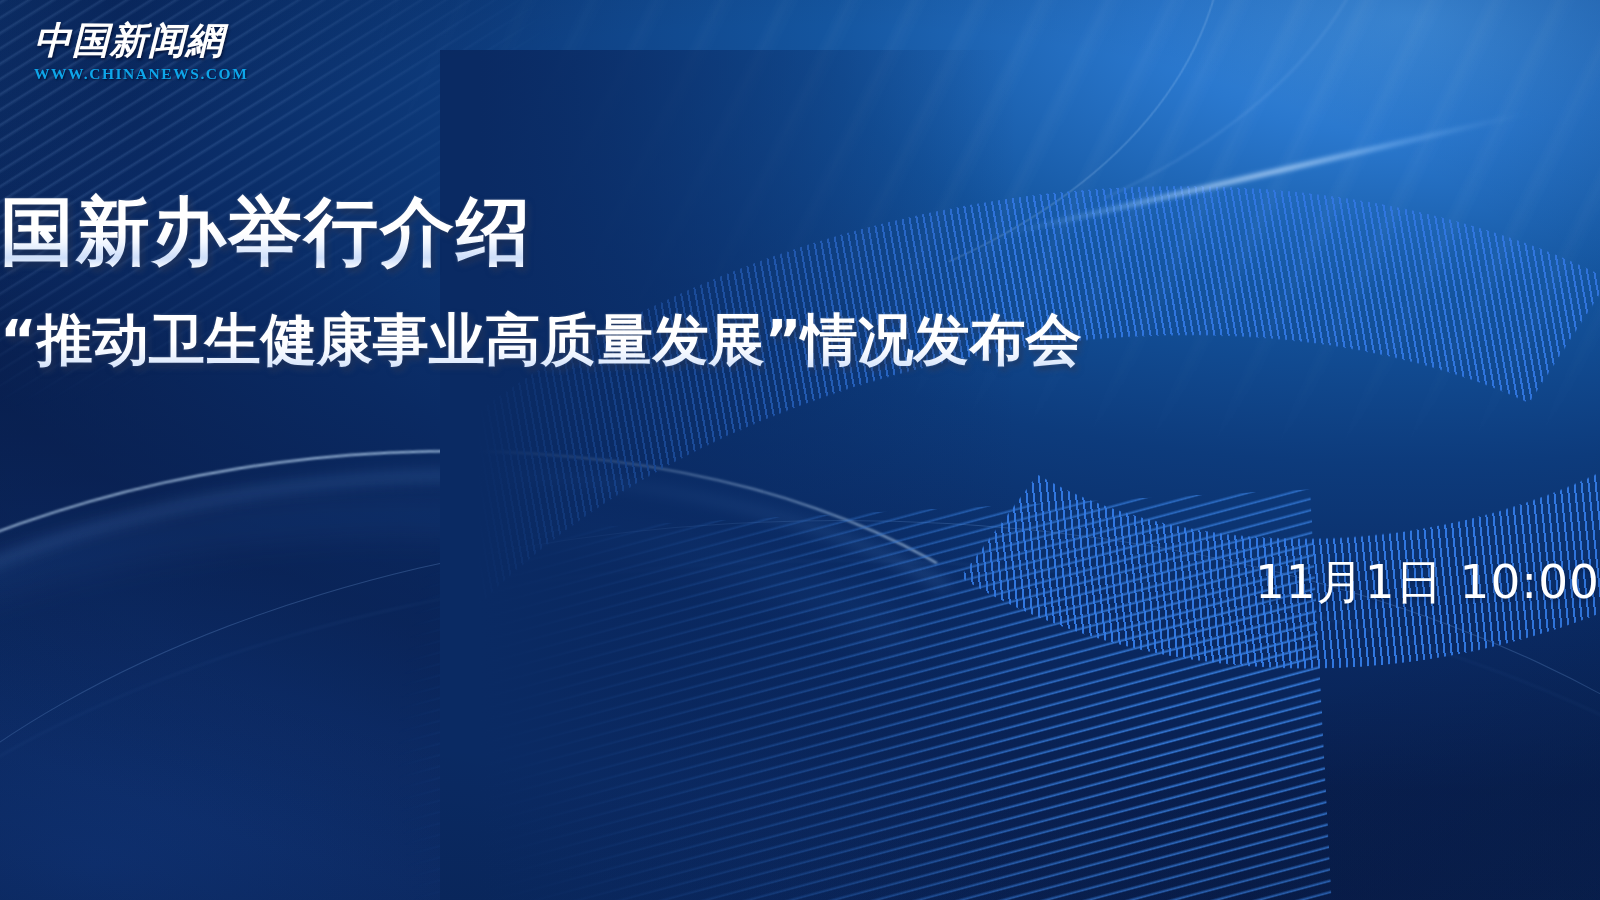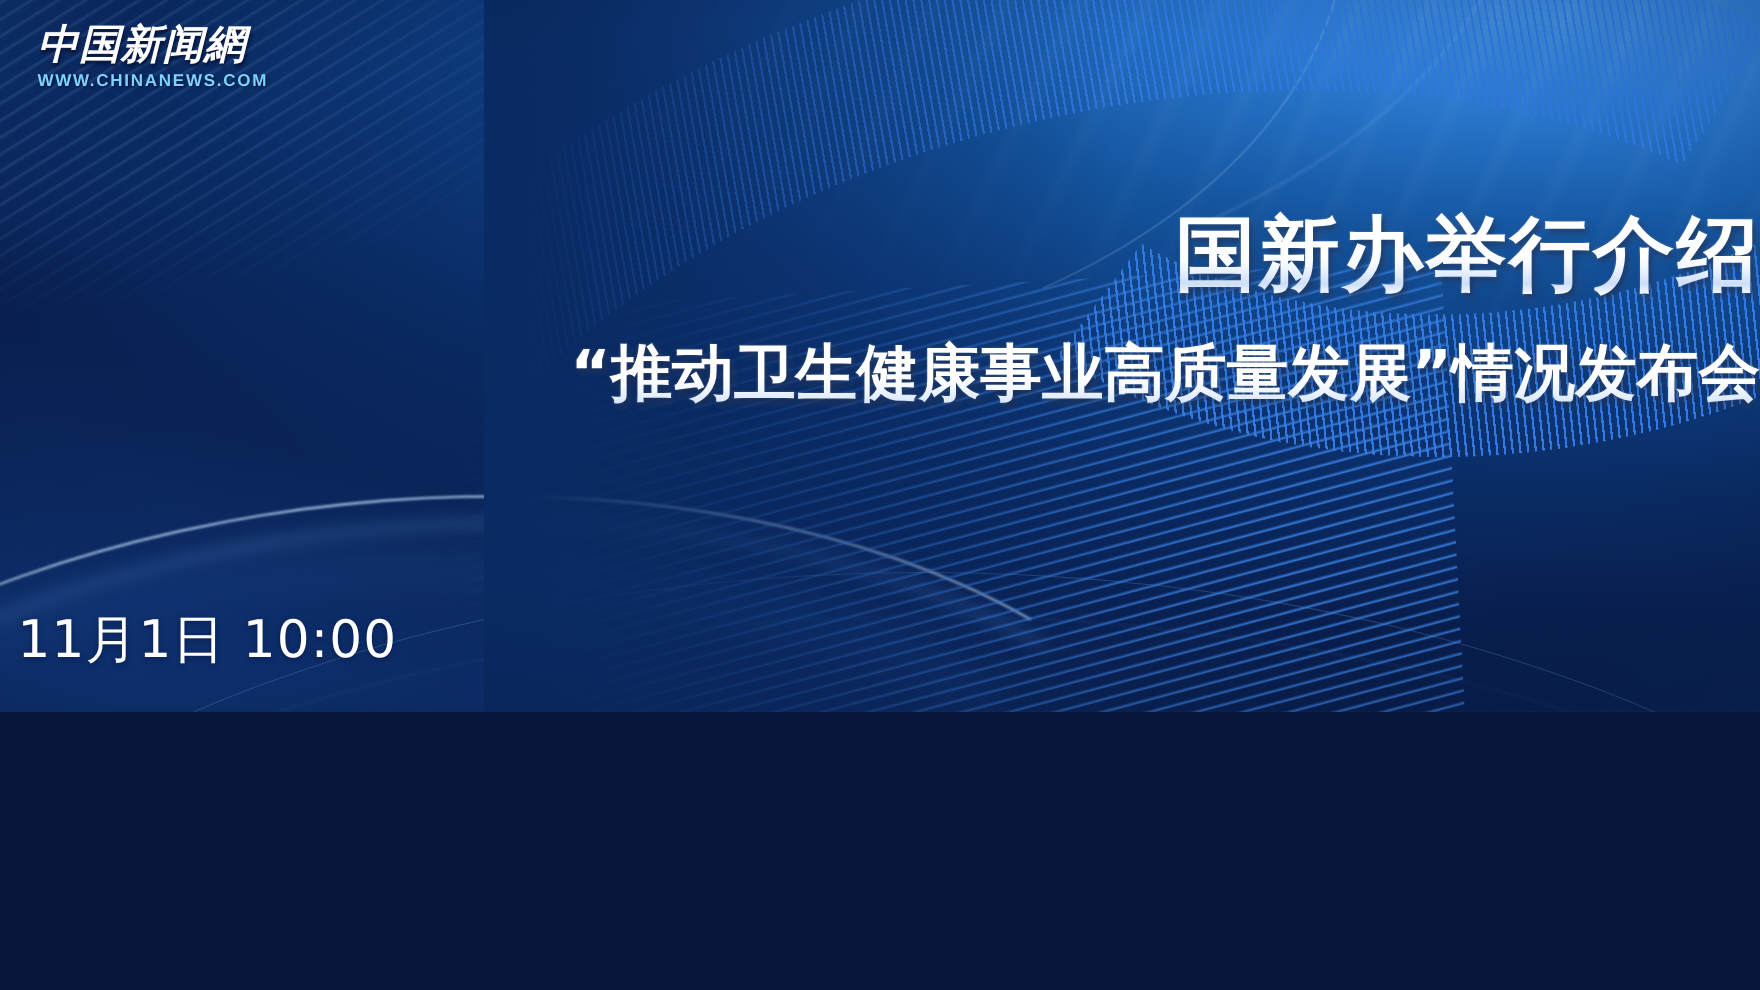--- a/index.html
+++ b/index.html
@@ -4,21 +4,21 @@
 <style>
   * { margin:0; padding:0; box-sizing:border-box; }
   html, body {
     width:1600px; height:900px; overflow:hidden;
     background:#07163a;
     font-family:"Liberation Sans", sans-serif;
   }
 
   #stage {
     position:relative;
-    width:1600px; height:647px;
+    width:1600px; height:900px;
     overflow:hidden;
     background:#0a2a63;
   }
 
   
   .bg-layer { position:absolute; inset:0; pointer-events:none; }
 
   
   #bg-base {
     background:
@@ -174,49 +174,49 @@
     position:absolute; left:34px; top:18px; width:200px;
   }
   #logo-cn {
     font-family:"DejaVu Serif", serif;
     font-size:37px; line-height:44px; font-weight:700;
     color:#ffffff; letter-spacing:1px; white-space:nowrap;
     text-shadow:1px 2px 3px rgba(0,10,40,.75), 0 0 1px rgba(255,255,255,.5);
     font-style:italic;
   }
   #logo-url {
-    font-family:Liberation Sans, sans-serif;
+    font-family:Liberation Serif, serif;
     font-size:15.5px; line-height:19px; font-weight:700;
-    color:#7dd3fc; letter-spacing:1.55px; white-space:nowrap;
+    color:#0ea5e9; letter-spacing:1.55px; white-space:nowrap;
     margin-top:2px;
     text-shadow:1px 1px 2px rgba(0,10,40,.8);
   }
 
   
   #headline {
     position:absolute; left:0; right:0; top:186px;
-    text-align:right;
+    text-align:left;
   }
   .hl {
     font-family:"DejaVu Sans", sans-serif;
     font-weight:700;
     color:#ffffff;
     white-space:nowrap;
     background:linear-gradient(180deg, #ffffff 0%, #ffffff 52%, #f2f7ff 63%, #cddefa 80%, #ffffff 93%, #ffffff 100%);
     -webkit-background-clip:text; background-clip:text;
     -webkit-text-fill-color:transparent; color:transparent;
     filter:drop-shadow(3px 4px 3px rgba(3,18,54,.55)) drop-shadow(0 0 1px rgba(255,255,255,.25));
   }
   #hl-1 { font-size:74px; line-height:90px; letter-spacing:2px; }
   #hl-2 { font-size:56px; line-height:104px; letter-spacing:0px; margin-top:12px; }
 
   
   #datetime {
-    position:absolute; left:16px; right:0; top:552px;
-    text-align:left;
+    position:absolute; left:5px; right:0; top:552px;
+    text-align:right;
     font-family:"DejaVu Sans", sans-serif;
     font-size:47px; line-height:60px; font-weight:400;
     color:#ffffff; letter-spacing:1px;
     text-shadow:0 2px 5px rgba(3,18,54,.5);
   }
 </style>
 </head>
 <body>
 
 <div id="stage">

